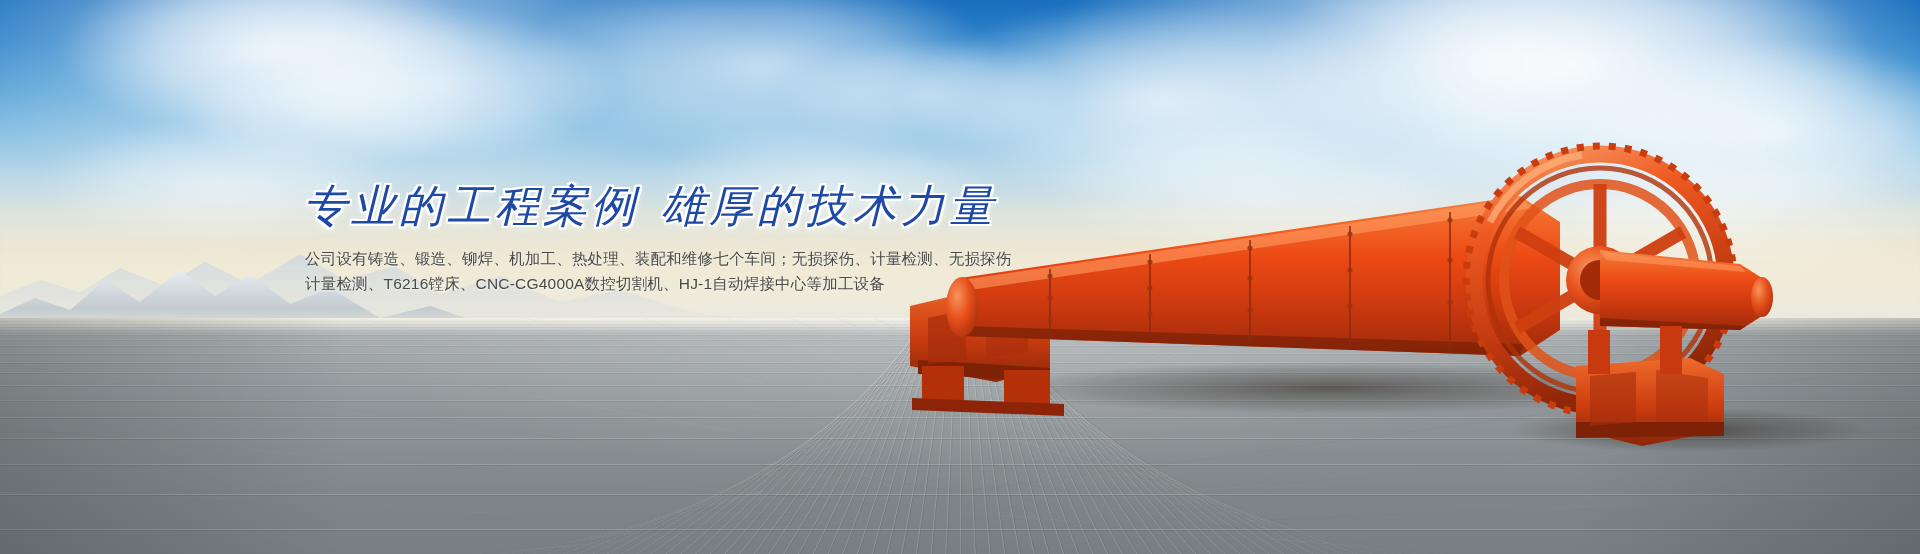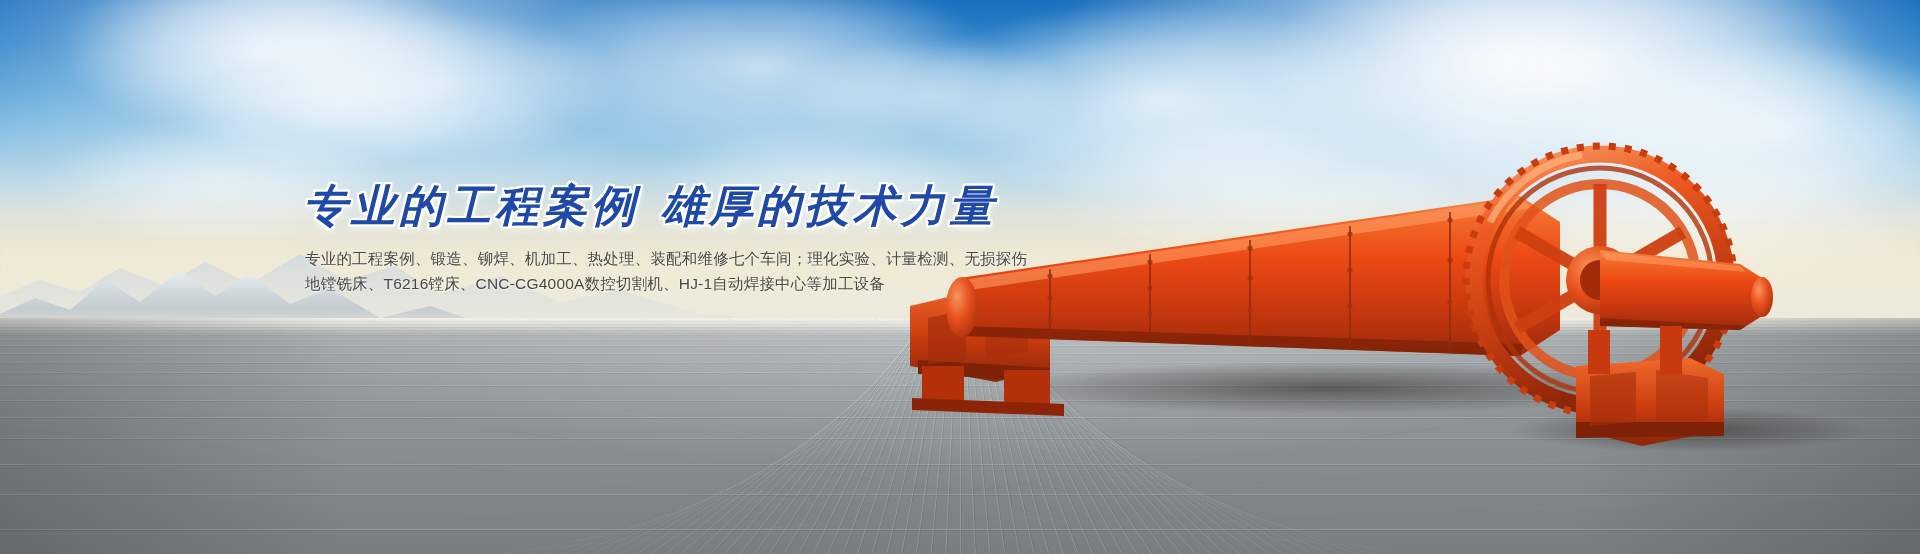--- a/index.html
+++ b/index.html
@@ -130,21 +130,21 @@
     position: absolute;
     left: 303px;
     top: 182px;
     width: 1060px;
   }
   .headline {
     margin: 0;
     font-family: "Liberation Serif", "DejaVu Serif", serif;
     font-size: 44px;
     line-height: 50px;
-    font-weight: bold;
+    font-weight: normal;
     font-style: italic;
     letter-spacing: 4px;
     color: #1f49a6;
     text-shadow:
       2px 0 0 #ffffff, -2px 0 0 #ffffff,
       0 2px 0 #ffffff, 0 -2px 0 #ffffff,
       2px 2px 0 #ffffff, -2px -2px 0 #ffffff,
       2px -2px 0 #ffffff, -2px 2px 0 #ffffff,
       0 3px 7px rgba(255,255,255,0.9);
     white-space: nowrap;
@@ -419,18 +419,18 @@
     <g>
       <path d="M22,236 L64,236 L64,272 L22,272 Z" fill="#b33009"></path>
       <path d="M104,240 L150,240 L150,278 L104,278 Z" fill="#b33009"></path>
       <path d="M12,268 L164,274 L164,286 L12,280 Z" fill="#8d2407"></path>
     </g>
   </svg>
 
   <div class="copy">
     <h1 class="headline"><span>专业的工程案例</span><span class="gap"></span><span>雄厚的技术力量</span></h1>
     <div class="body-copy">
-      <p>专业的工程案例、锻造、铆焊、机加工、热处理、装配和维修七个车间；理化实验、计量检测、无损探伤</p>
-      <p>地镗铣床、T6216镗床、CNC-CG4000A数控切割机、HJ-1自动焊接中心等加工设备</p>
+      <p>公司设有铸造、锻造、铆焊、机加工、热处理、装配和维修七个车间；无损探伤、计量检测、无损探伤</p>
+      <p>计量检测、T6216镗床、CNC-CG4000A数控切割机、HJ-1自动焊接中心等加工设备</p>
     </div>
   </div>
 
 </div>
 
 </body></html>

